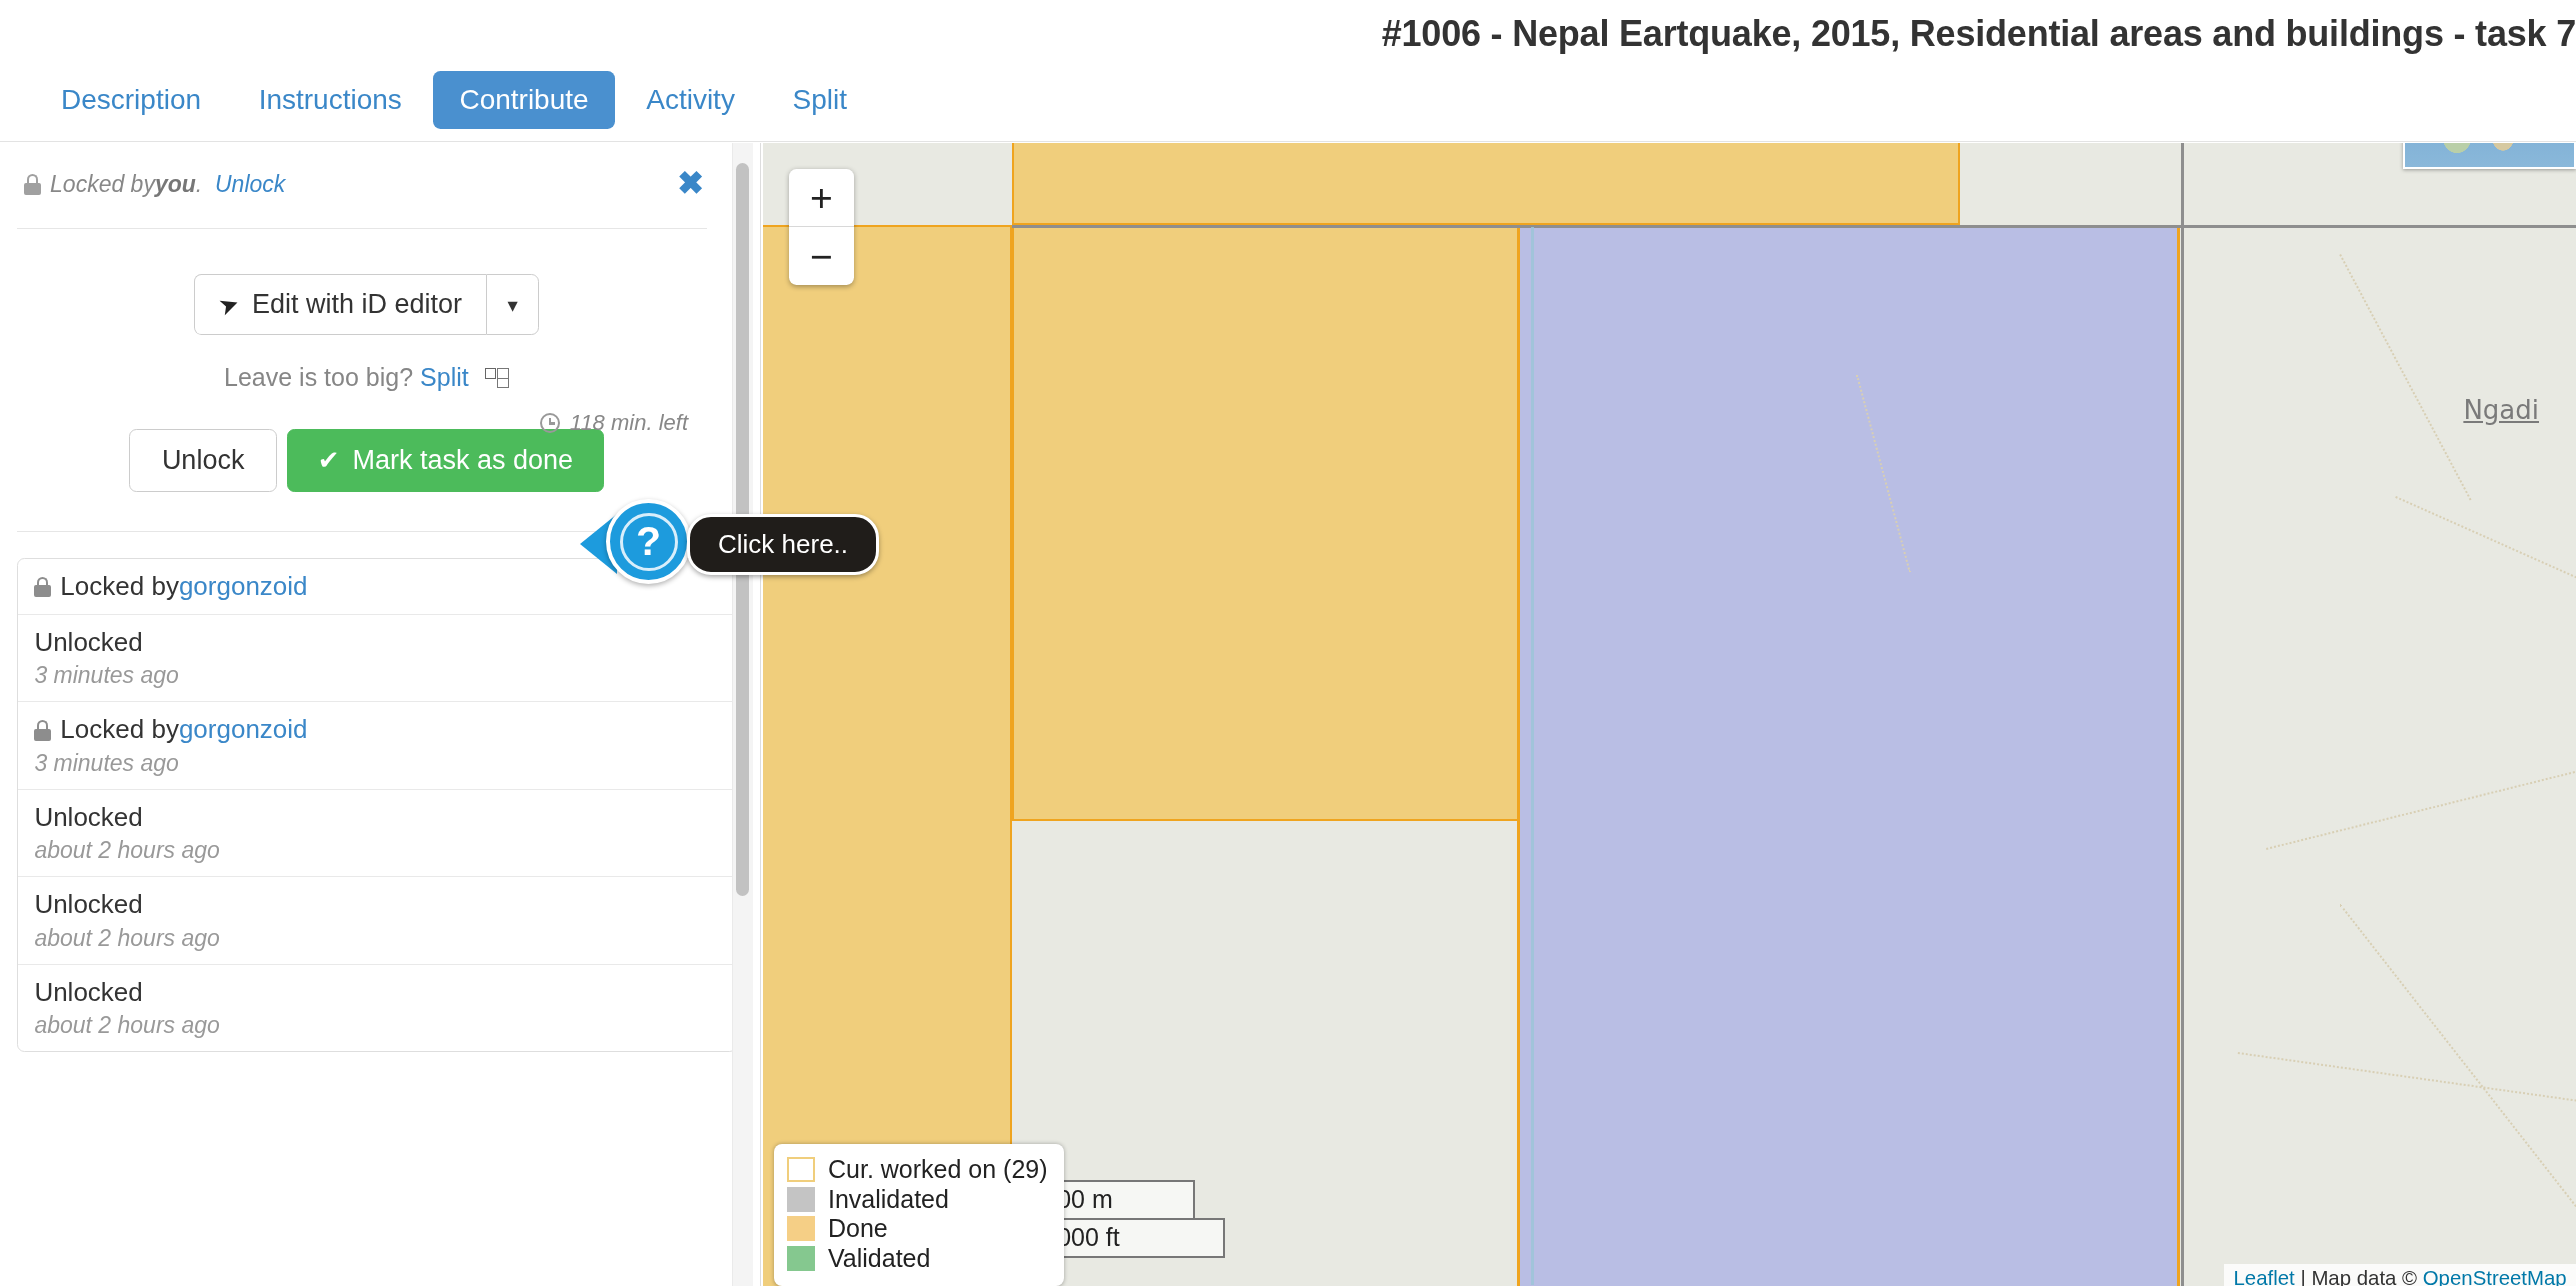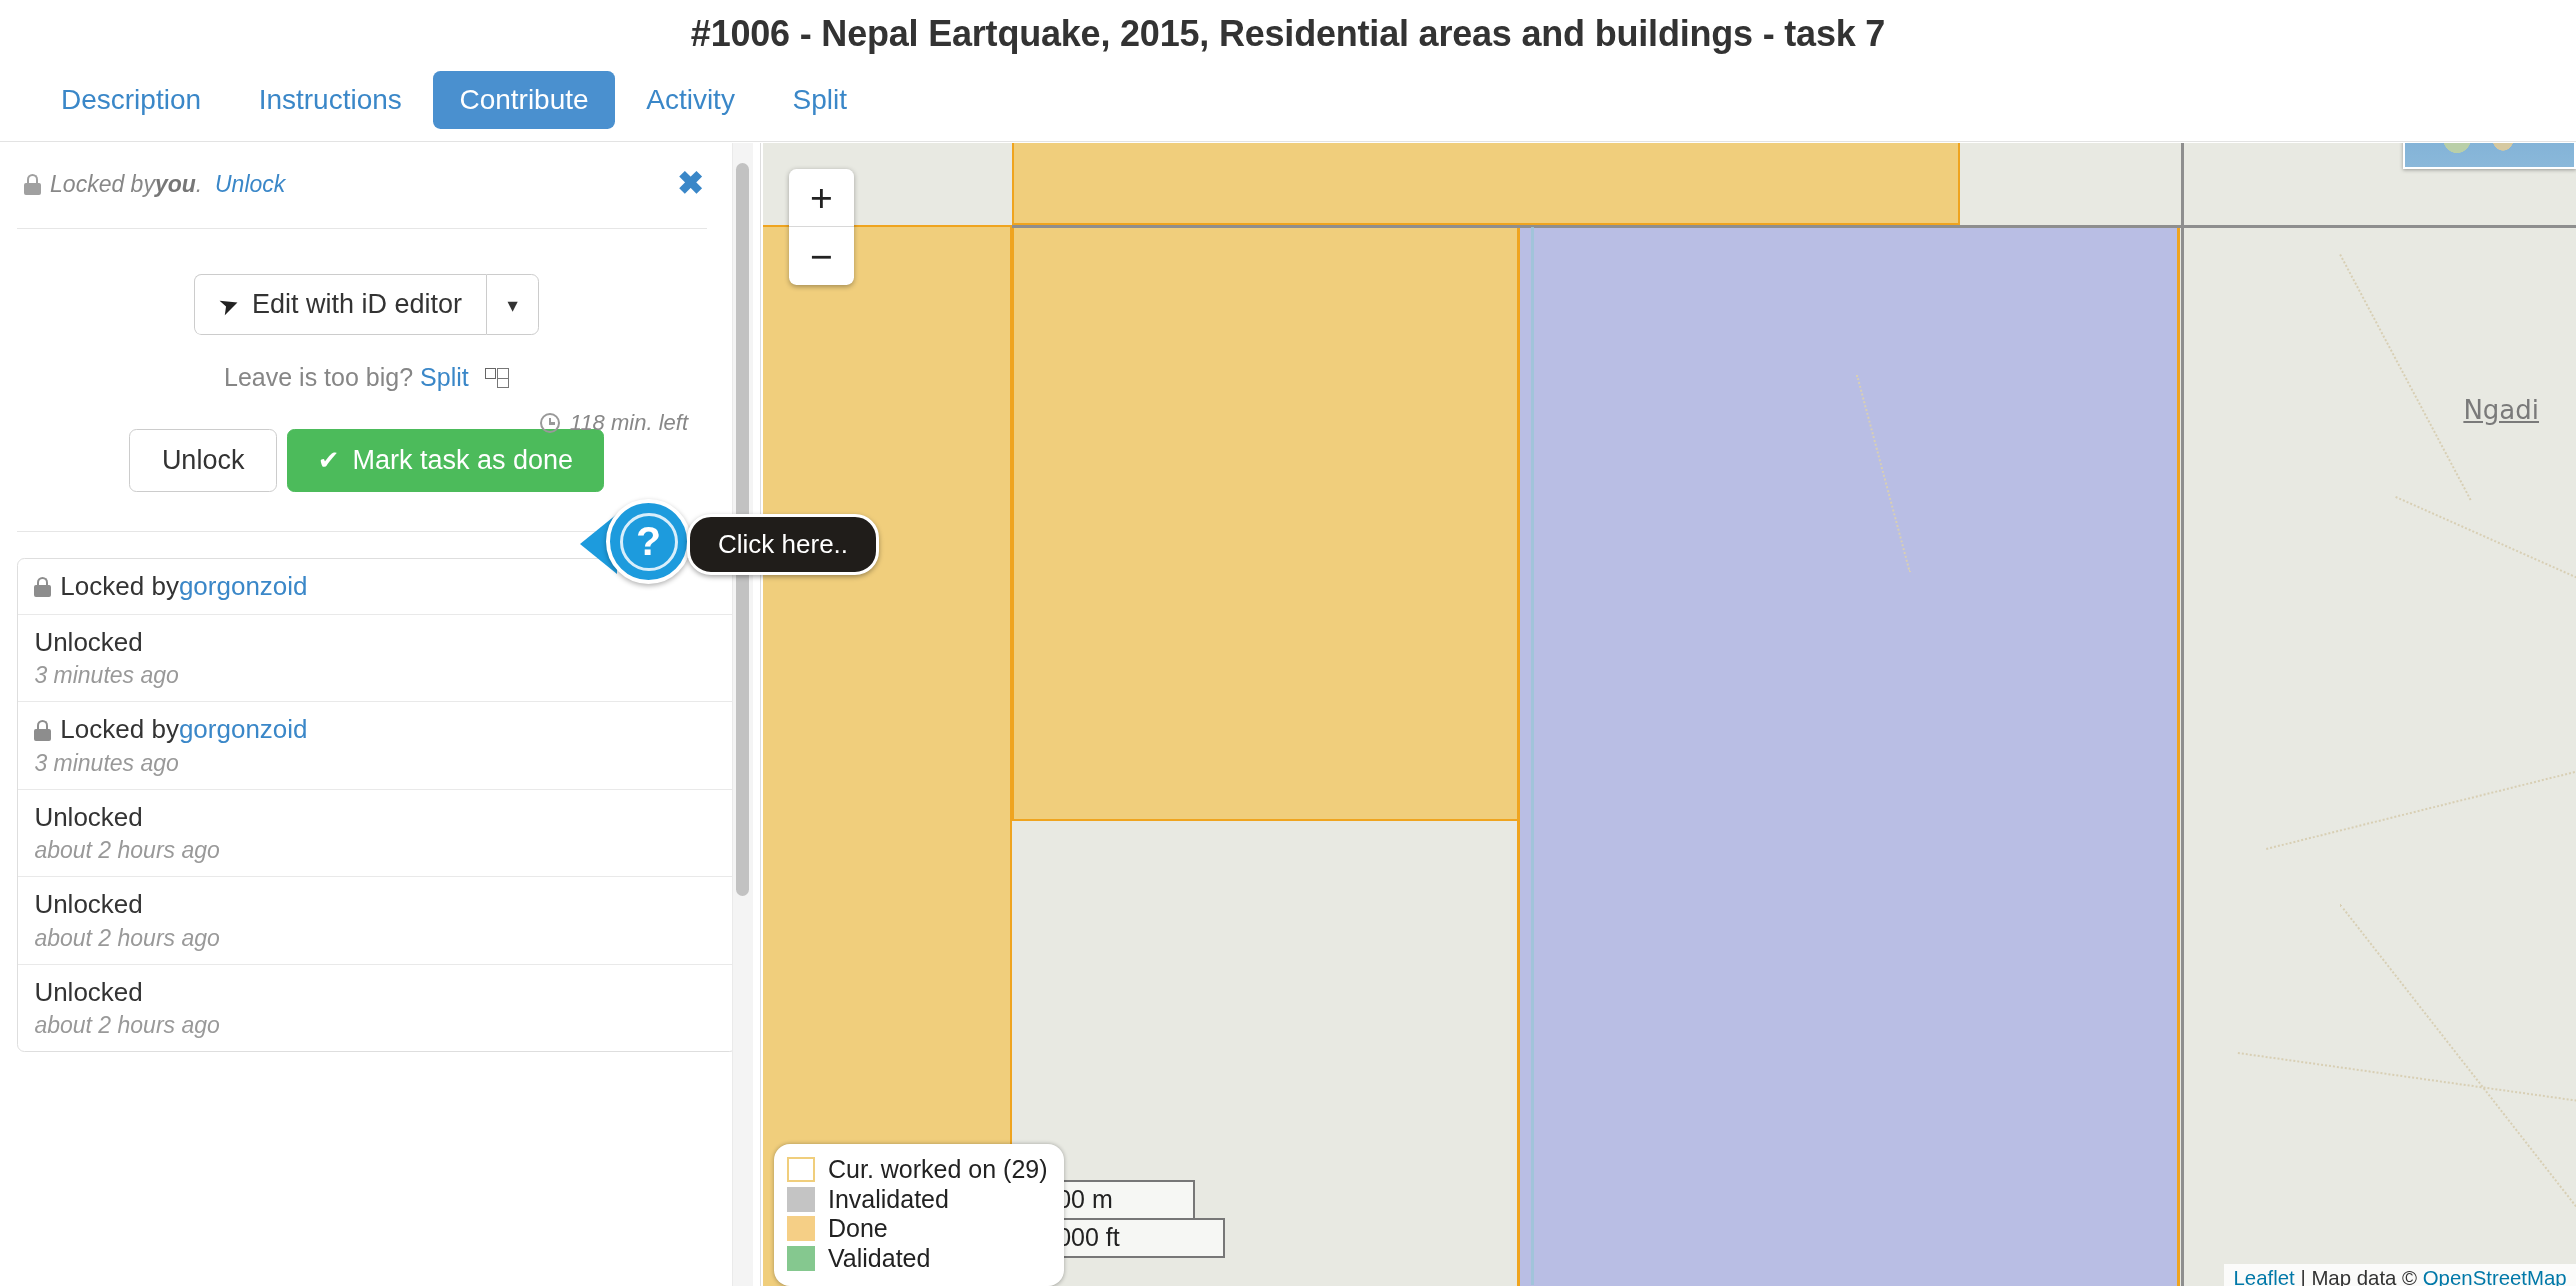--- a/index.html
+++ b/index.html
@@ -6,21 +6,21 @@
   html, body {
     margin: 0; padding: 0;
     width: 2576px; height: 1286px;
     overflow: hidden;
     background: #ffffff;
     font-family: "Liberation Sans", sans-serif;
   }
 
   
   #page-title {
-    text-align: center;
+    text-align: right;
     font-size: 36px;
     font-weight: bold;
     color: #333333;
     padding-top: 13px;
     letter-spacing: -0.2px;
     height: 58px;
     line-height: 41px;
   }
 
   #tabbar {
@@ -460,21 +460,21 @@
       radial-gradient(ellipse 32px 11px at 137px 28px, #cdbf94 0 60%, transparent 62%),
       radial-gradient(ellipse 15px 7.4px at 78px 9.3px, #f2f4f6 0 60%, transparent 62%),
       linear-gradient(#6fa5cf,#8ab8da);
   }
 
   
   #legend {
     position: absolute;
     left: 11px; bottom: 0px;
     background: #ffffff;
-    border-radius: 16px;
+    border-radius: 8px;
     padding: 11px 16.7px 13px 13px;
     box-shadow: 0 0.9px 4.6px rgba(0,0,0,.3);
     z-index: 25;
   }
   .legend-row {
     display: flex; align-items: center;
     font-size: 25px;
     color: #222;
     line-height: 1.18;
   }

